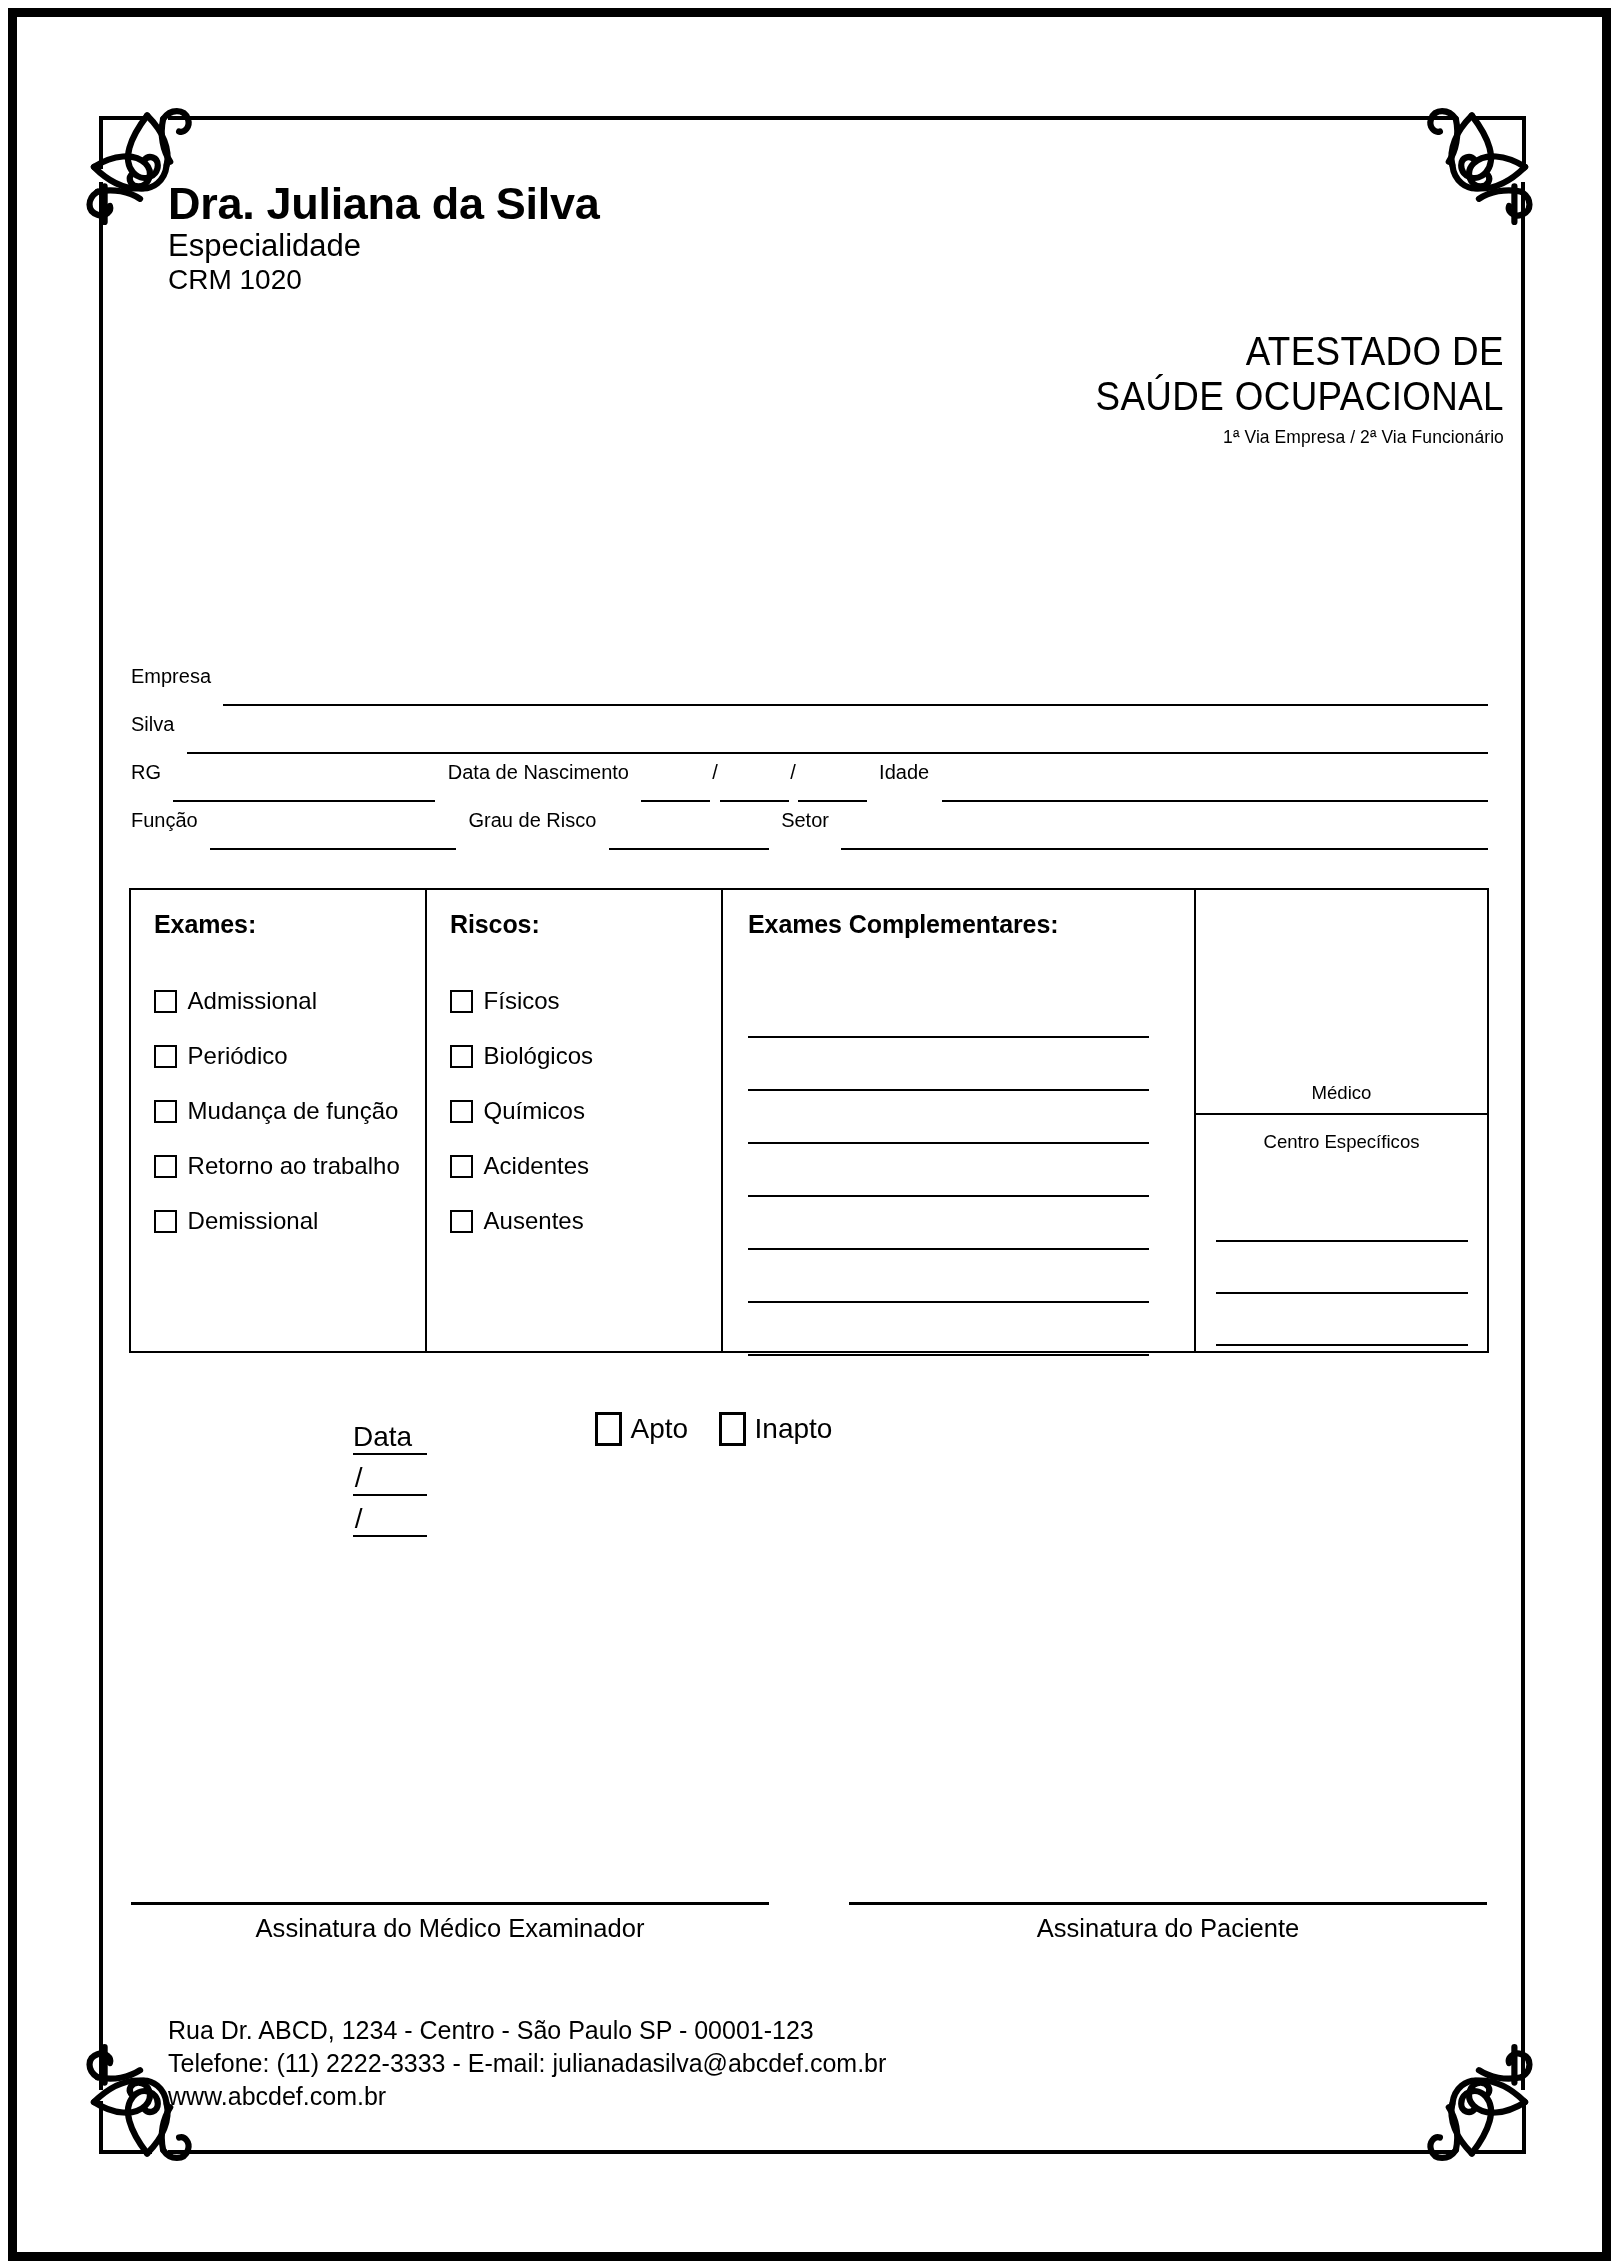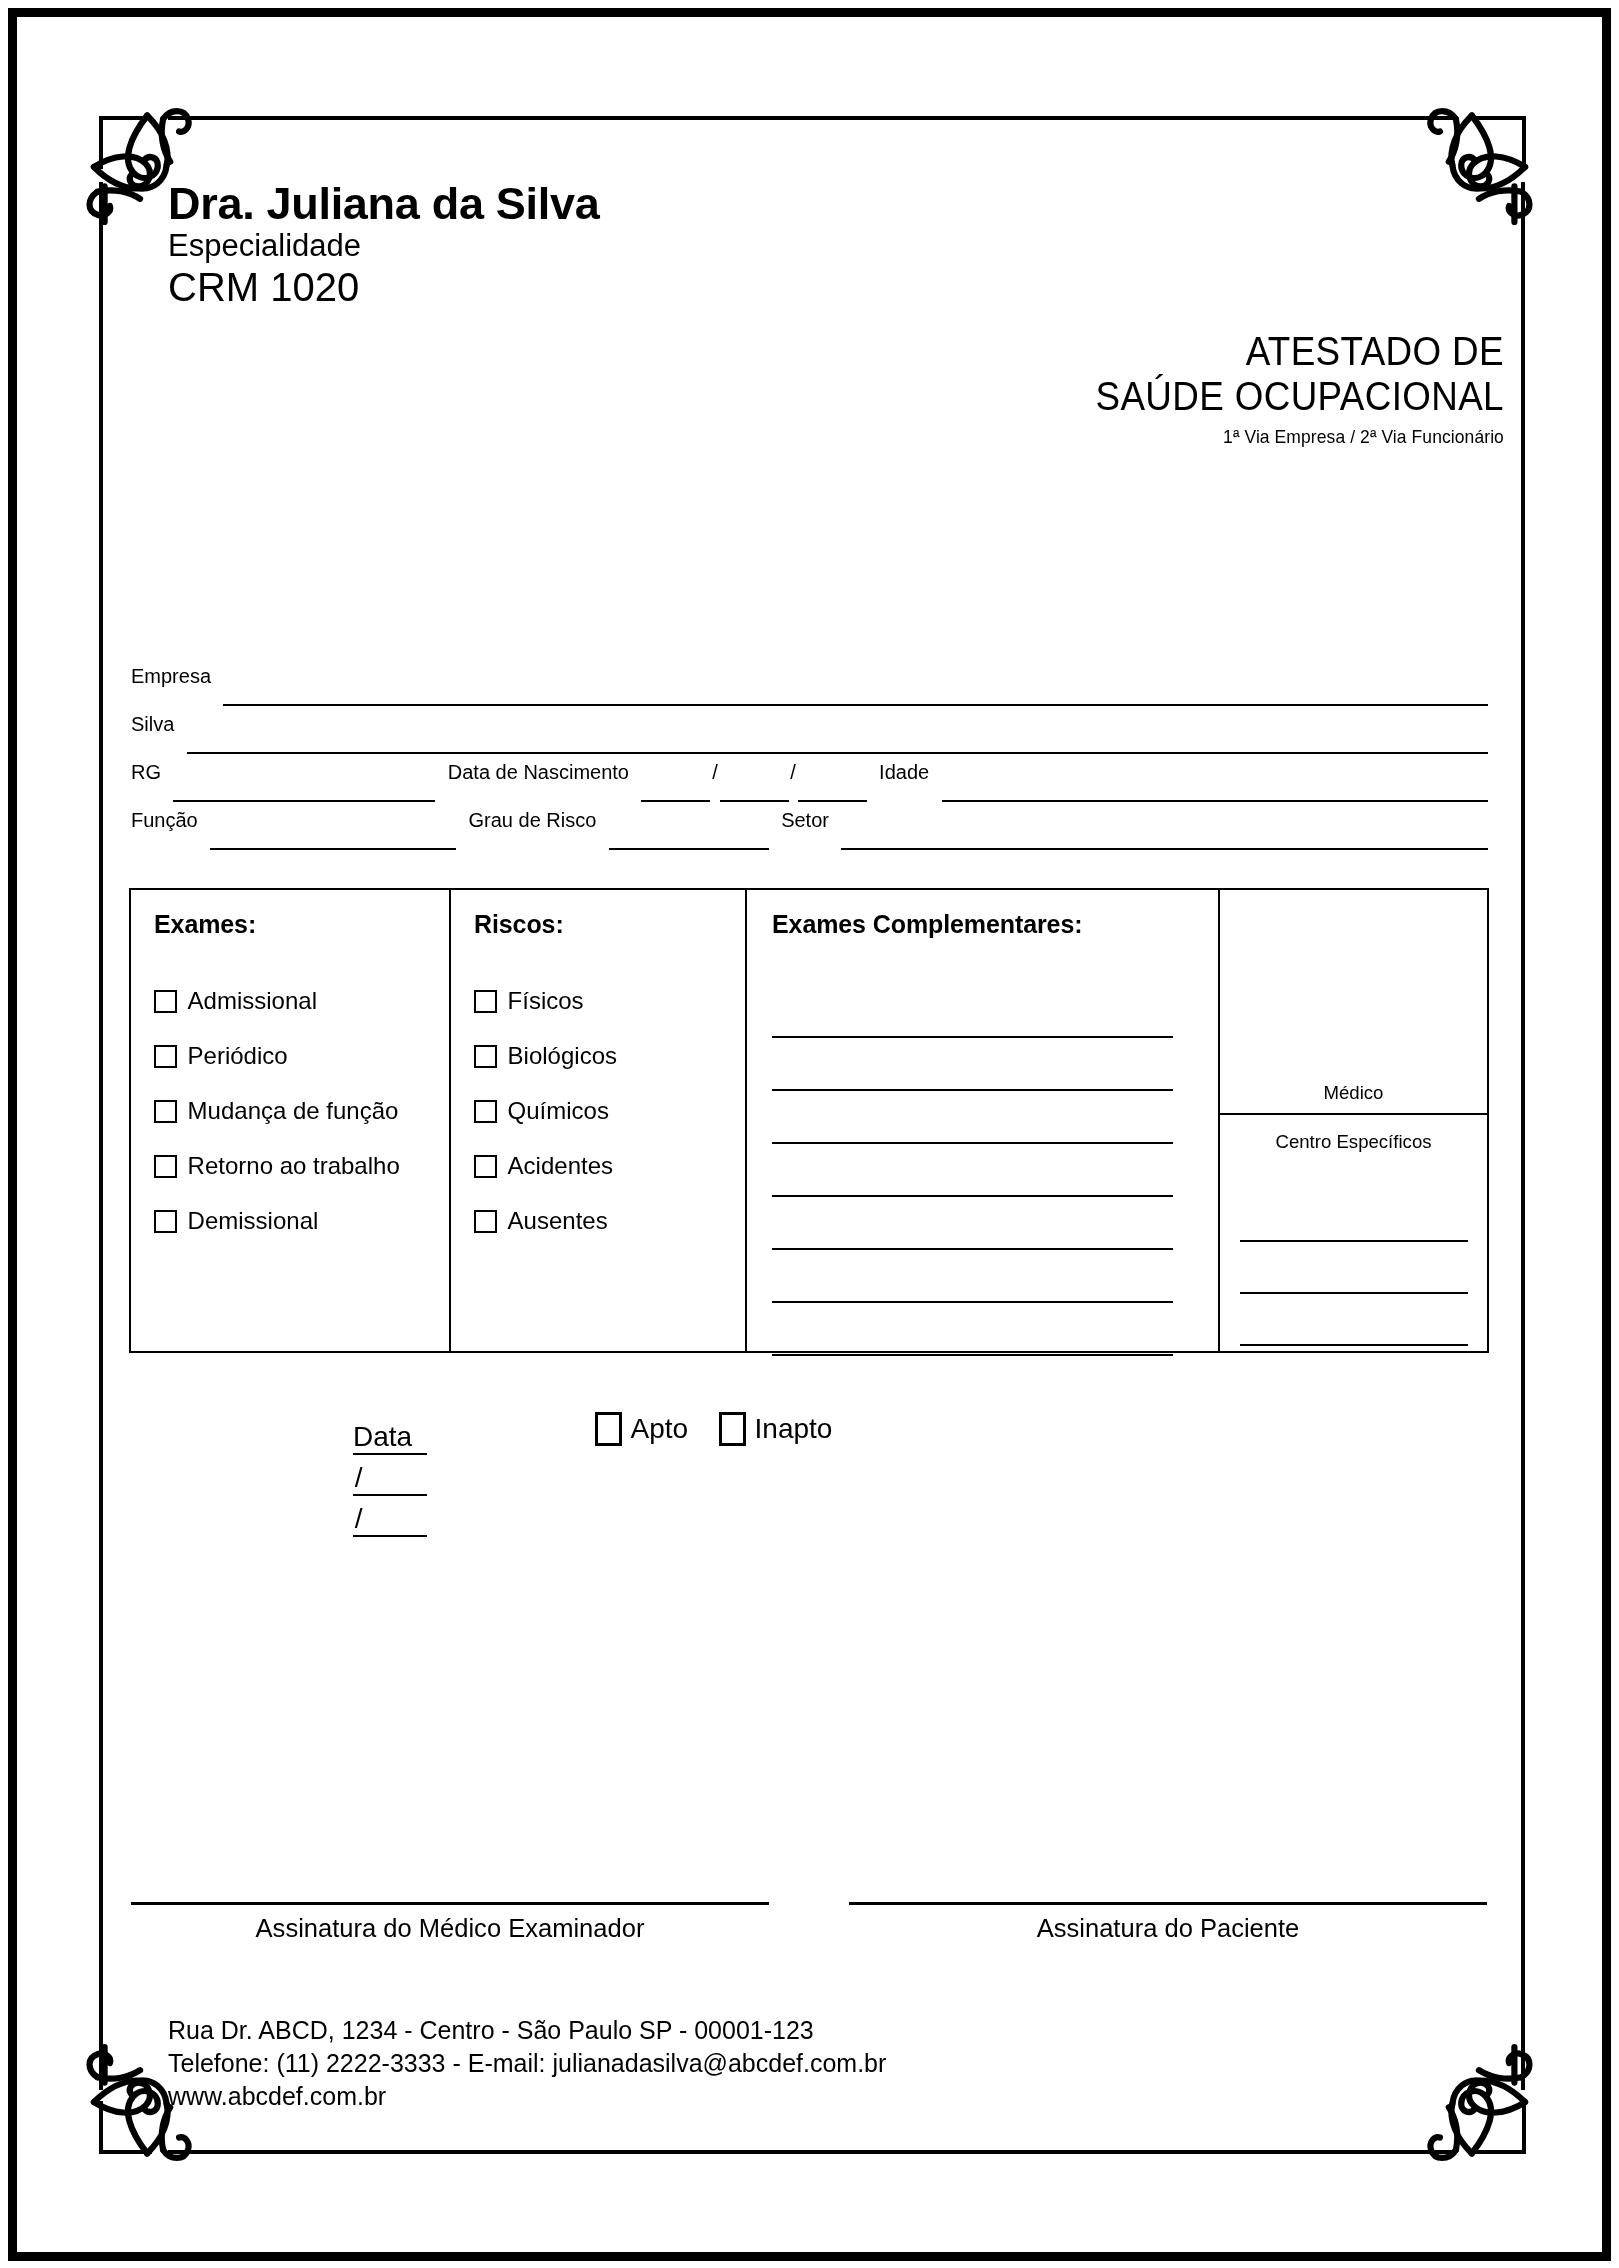--- a/index.html
+++ b/index.html
@@ -40,21 +40,21 @@
   .ornament{ position:absolute; width:133px; height:133px; }
   #orn-tl{ left:78px; top:96px; }
   #orn-tr{ left:1408px; top:96px; transform:scaleX(-1); }
   #orn-bl{ left:78px; top:2040px; transform:scaleY(-1); }
   #orn-br{ left:1408px; top:2040px; transform:scale(-1,-1); }
 
   
   #header{ position:absolute; left:168px; top:180px; }
   #doctor-name{ font-size:45px; font-weight:bold; letter-spacing:-0.3px; line-height:1.06; white-space:nowrap;}
   #specialty{ font-size:31px; line-height:1.16; }
-  #crm{ font-size:40px; line-height:1.16; }
+  #crm{ font-size:28px; line-height:1.16; }
 
   #title-block{ position:absolute; right:115px; top:329px; text-align:right; }
   .doc-title{
     font-family:"Liberation Sans Narrow","Liberation Sans",sans-serif;
     font-size:40px; line-height:1.13; letter-spacing:0.4px;
     transform:scaleX(0.92); transform-origin:right center;
     white-space:nowrap;
   }
   #via-line{
     font-size:18.6px; margin-top:6.2px; letter-spacing:0.1px;
@@ -75,21 +75,21 @@
   #table{
     position:absolute; left:129px; top:888px;
     width:1360px; height:465px;
     border:2.7px solid #000;
     box-sizing:border-box;
     display:flex;
   }
   .col{ box-sizing:border-box; position:relative; }
   .col + .col{ border-left:2.7px solid #000; }
   #col-exames{ width:294px; padding:19.5px 0 0 23px; }
-  #col-riscos{ width:296px; padding:19.5px 0 0 23px;margin-left:24px; }
+  #col-riscos{ width:296px; padding:19.5px 0 0 23px; }
   #col-compl{ width:473px; padding:19.5px 0 0 25px; }
   #col-medico{ flex:1 1 auto; }
 
   .col-head{ font-size:25px; font-weight:bold; letter-spacing:-0.1px; }
   .cb-list{ margin-top:35px; }
   .cb-item{ display:flex; align-items:center; height:55px; }
   .checkbox{
     width:23px; height:23px; border:2.7px solid #000;
     box-sizing:border-box; flex:none; margin-right:10.6px; background:#fff;
   }

